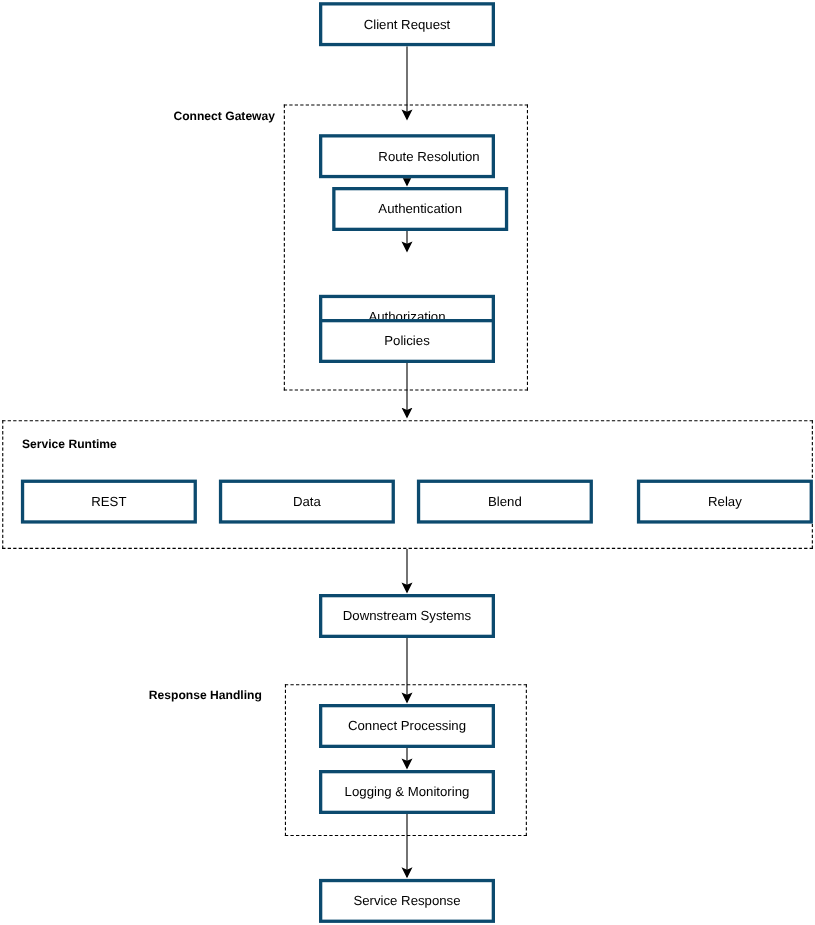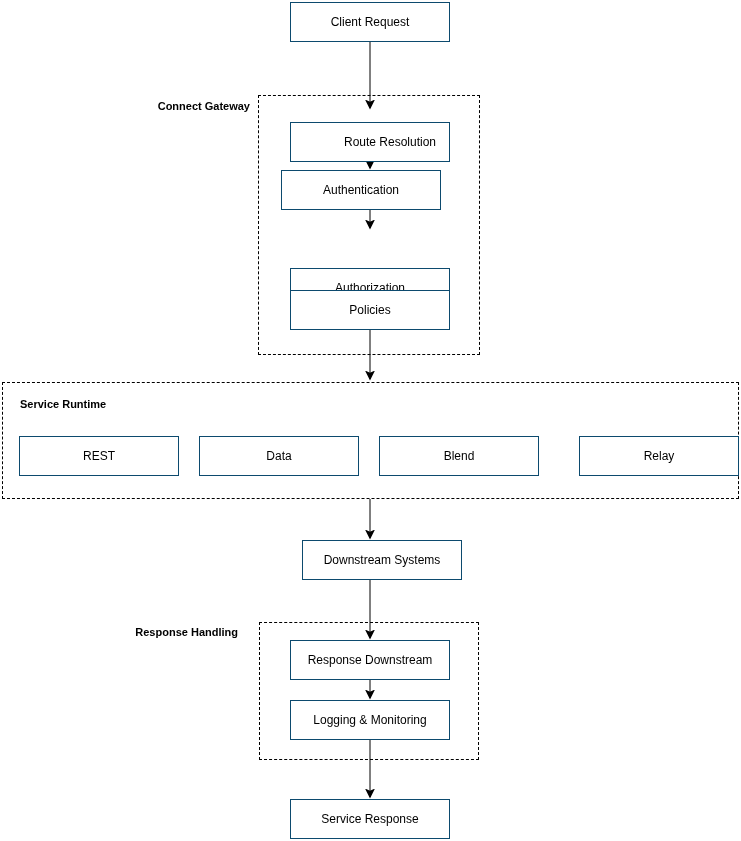--- a/index.html
+++ b/index.html
@@ -21,21 +21,21 @@
     top: 0;
     width: 741px;
     height: 841px;
     pointer-events: none;
   }
   .node {
     position: absolute;
     width: 160px;
     height: 40px;
     box-sizing: border-box;
-    border: 1px solid #0c4a6e;
+    border: 3px solid #0c4a6e;
     background: #ffffff;
     display: flex;
     align-items: center;
     justify-content: center;
     text-align: center;
     font-size: 12px;
     color: #000000;
     line-height: 1.2;
   }
   .group {
@@ -47,28 +47,28 @@
   .group-label {
     position: absolute;
     font-size: 11px;
     font-weight: bold;
     color: #000000;
     white-space: nowrap;
   }
   
   .n-client-request      { left: 290px; top: 2px;   }
   .n-route-resolution    { left: 290px; top: 122px; padding-left: 40px; }
-  .n-authentication      { left: 281px; top: 170px; text-align: right; }
+  .n-authentication      { left: 302px; top: 170px; text-align: right; }
   .n-authorization       { left: 290px; top: 230px; margin-top: 38px; }
   .n-policies            { left: 290px; top: 290px; }
   .n-rest                { left: 19px;  top: 436px; }
   .n-data                { left: 199px; top: 436px; }
   .n-blend               { left: 379px; top: 436px; }
   .n-relay               { left: 579px; top: 436px; }
-  .n-downstream          { left: 290px; top: 540px; margin-left: 12px; }
+  .n-downstream          { left: 290px; top: 540px; }
   .n-response-processing { left: 290px; top: 640px; }
   .n-logging-monitoring  { left: 290px; top: 700px; }
   .n-client-response     { left: 290px; top: 799px; }
   
   .g-connect-gateway     { left: 258px; top: 95px;  width: 222px; height: 260px; }
   .g-service-runtime     { left: 2px;   top: 382px; width: 737px; height: 117px; }
   .g-response-handling   { left: 259px; top: 622px; width: 220px; height: 138px; }
   
   .gl-connect-gateway    { right: 491px; top: 100px; text-align: right; }
   .gl-service-runtime    { left: 20px;   top: 398px; }
@@ -128,21 +128,21 @@
   <div class="node n-blend">
     <span>Blend</span>
   </div>
   <div class="node n-relay">
     <span>Relay</span>
   </div>
   <div class="node n-downstream">
     <span>Downstream Systems</span>
   </div>
   <div class="node n-response-processing">
-    <span>Response Downstream</span>
+    <span>Connect Processing</span>
   </div>
   <div class="node n-logging-monitoring">
     <span>Logging &amp; Monitoring</span>
   </div>
   <div class="node n-client-response">
     <span>Service Response</span>
   </div>
 
 </div>
 

